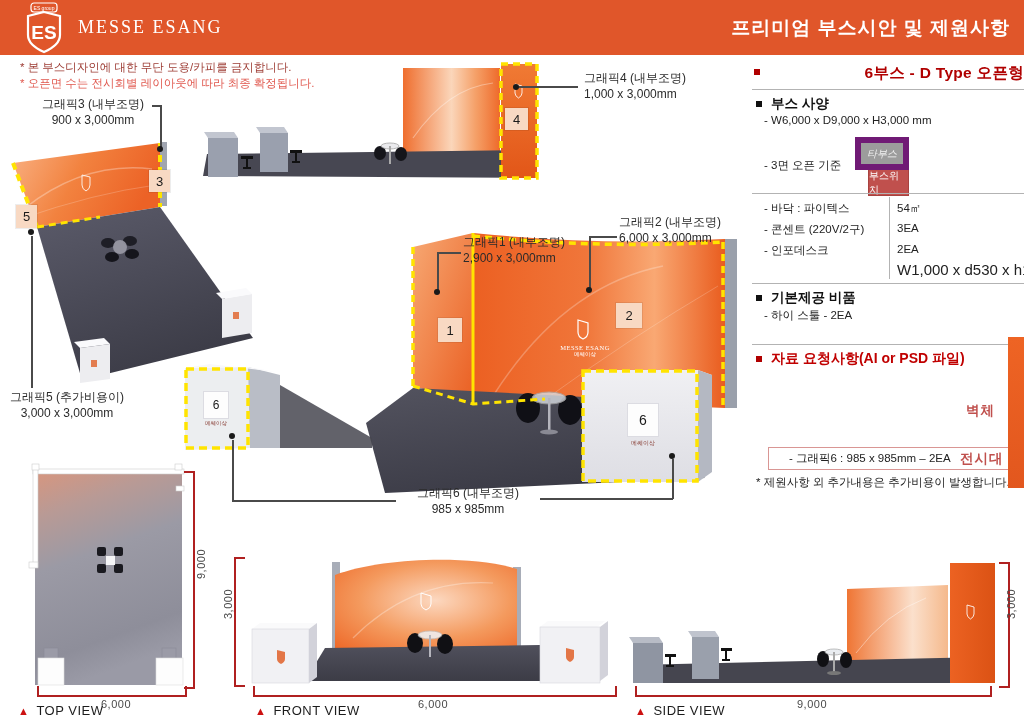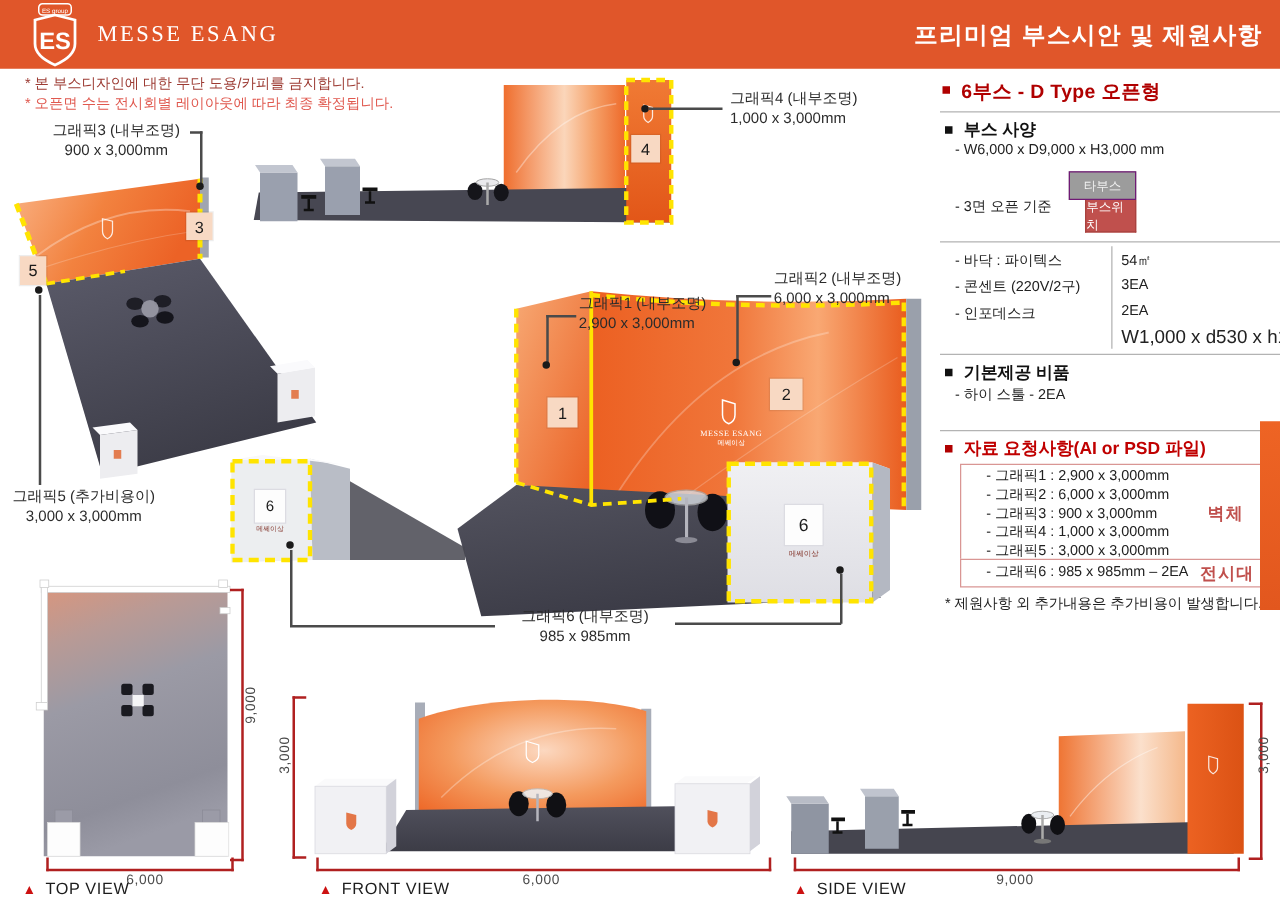--- a/index.html
+++ b/index.html
@@ -32,32 +32,32 @@
   
   .brk{position:absolute;}
   .brk.v-right{border-top:2px solid #B02020;border-bottom:2px solid #B02020;border-right:2px solid #B02020;}
   .brk.v-left{border-top:2px solid #B02020;border-bottom:2px solid #B02020;border-left:2px solid #B02020;}
   .brk.h-bot{border-left:2px solid #B02020;border-right:2px solid #B02020;border-bottom:2px solid #B02020;}
   .dim{position:absolute;font-size:11px;color:#4a4a4a;letter-spacing:.5px;text-align:center;}
   .dim.rot{transform:rotate(-90deg);}
   .vcap{position:absolute;font-size:13px;color:#1c1c1c;letter-spacing:.5px;white-space:nowrap;}
   .vcap .tri{color:#CC1111;font-size:11px;margin-right:7px;}
   
-  .sp-row{position:absolute;display:flex;align-items:flex-start;}
+  .sp-row{position:absolute;display:flex;align-items:flex-start;justify-content:space-between;}
   .sq{width:6px;height:6px;background:#111;margin:6px 9px 0 2px;flex:0 0 auto;}
   .sq.red{background:#B00000;}
   .sp-title-text{font-size:15.5px;font-weight:bold;color:#B00000;letter-spacing:.3px;}
   .sp-h2-text{font-size:13.5px;font-weight:bold;color:#111;}
   .sp-h2-red{font-size:14px;font-weight:bold;color:#C00000;}
   .sp-line{position:absolute;font-size:11.5px;color:#222;white-space:nowrap;}
   .hr{position:absolute;height:1px;background:#B3B3B3;}
   .vl{position:absolute;width:1px;background:#B3B3B3;}
   .minimap{position:absolute;width:54px;}
-  .mm1{height:21px;background:#9C9C9C;border:1px solid #701a75;color:#F2F2F2;font-size:10px;
-       display:flex;align-items:center;justify-content:center;}
+  .mm1{height:21px;background:#9C9C9C;border:6px solid #701a75;color:#F2F2F2;font-size:10px;
+       display:flex;align-items:center;justify-content:center;font-style:italic;}
   .mm2{height:25px;background:#C0504D;border:1px solid #A8423F;border-top:none;color:#fff;font-size:10px;
        display:flex;align-items:center;justify-content:center;margin-left:13px;}
   .reqbox{position:absolute;border:1px solid #D99694;background:#fff;}
   .req-item{font-size:11.5px;color:#222;line-height:15px;padding-left:20px;white-space:nowrap;}
   .tag{position:absolute;font-size:13.5px;color:#C0504D;letter-spacing:1px;font-weight:bold;}
   .edge-strip{position:absolute;background:linear-gradient(180deg,#EE6424,#E2571E);}
 </style>
 </head>
 <body>
 
@@ -416,27 +416,20 @@
     <span class="sp-h2-text">기본제공 비품</span>
   </div>
   <div class="sp-line" style="left:764px;top:308px">- 하이 스툴 - 2EA</div>
 
   <div class="hr" style="left:752px;top:344px;width:272px"></div>
 
   <div class="sp-row" style="left:754px;top:350px">
     <span class="sq red"></span>
     <span class="sp-h2-red">자료 요청사항(AI or PSD 파일)</span>
   </div>
-  <div class="reqbox" style="left:768px;top:371px;width:250px;height:76px;padding-top:2px">
-    <div class="req-item">- 그래픽1 : 2,900 x 3,000mm</div>
-    <div class="req-item">- 그래픽2 : 6,000 x 3,000mm</div>
-    <div class="req-item">- 그래픽3 : 900 x 3,000mm</div>
-    <div class="req-item">- 그래픽4 : 1,000 x 3,000mm</div>
-    <div class="req-item">- 그래픽5 : 3,000 x 3,000mm</div>
-  </div>
   <div class="tag" style="left:966px;top:402px">벽체</div>
   <div class="reqbox" style="left:768px;top:447px;width:250px;height:21px">
     <div class="req-item" style="line-height:20px">- 그래픽6 : 985 x 985mm – 2EA</div>
   </div>
   <div class="tag" style="left:960px;top:450px">전시대</div>
   <div class="sp-line" style="left:756px;top:475px">* 제원사항 외 추가내용은 추가비용이 발생합니다.</div>
 
   <div class="edge-strip" style="left:1008px;top:337px;width:16px;height:151px"></div>
 
 </div>

